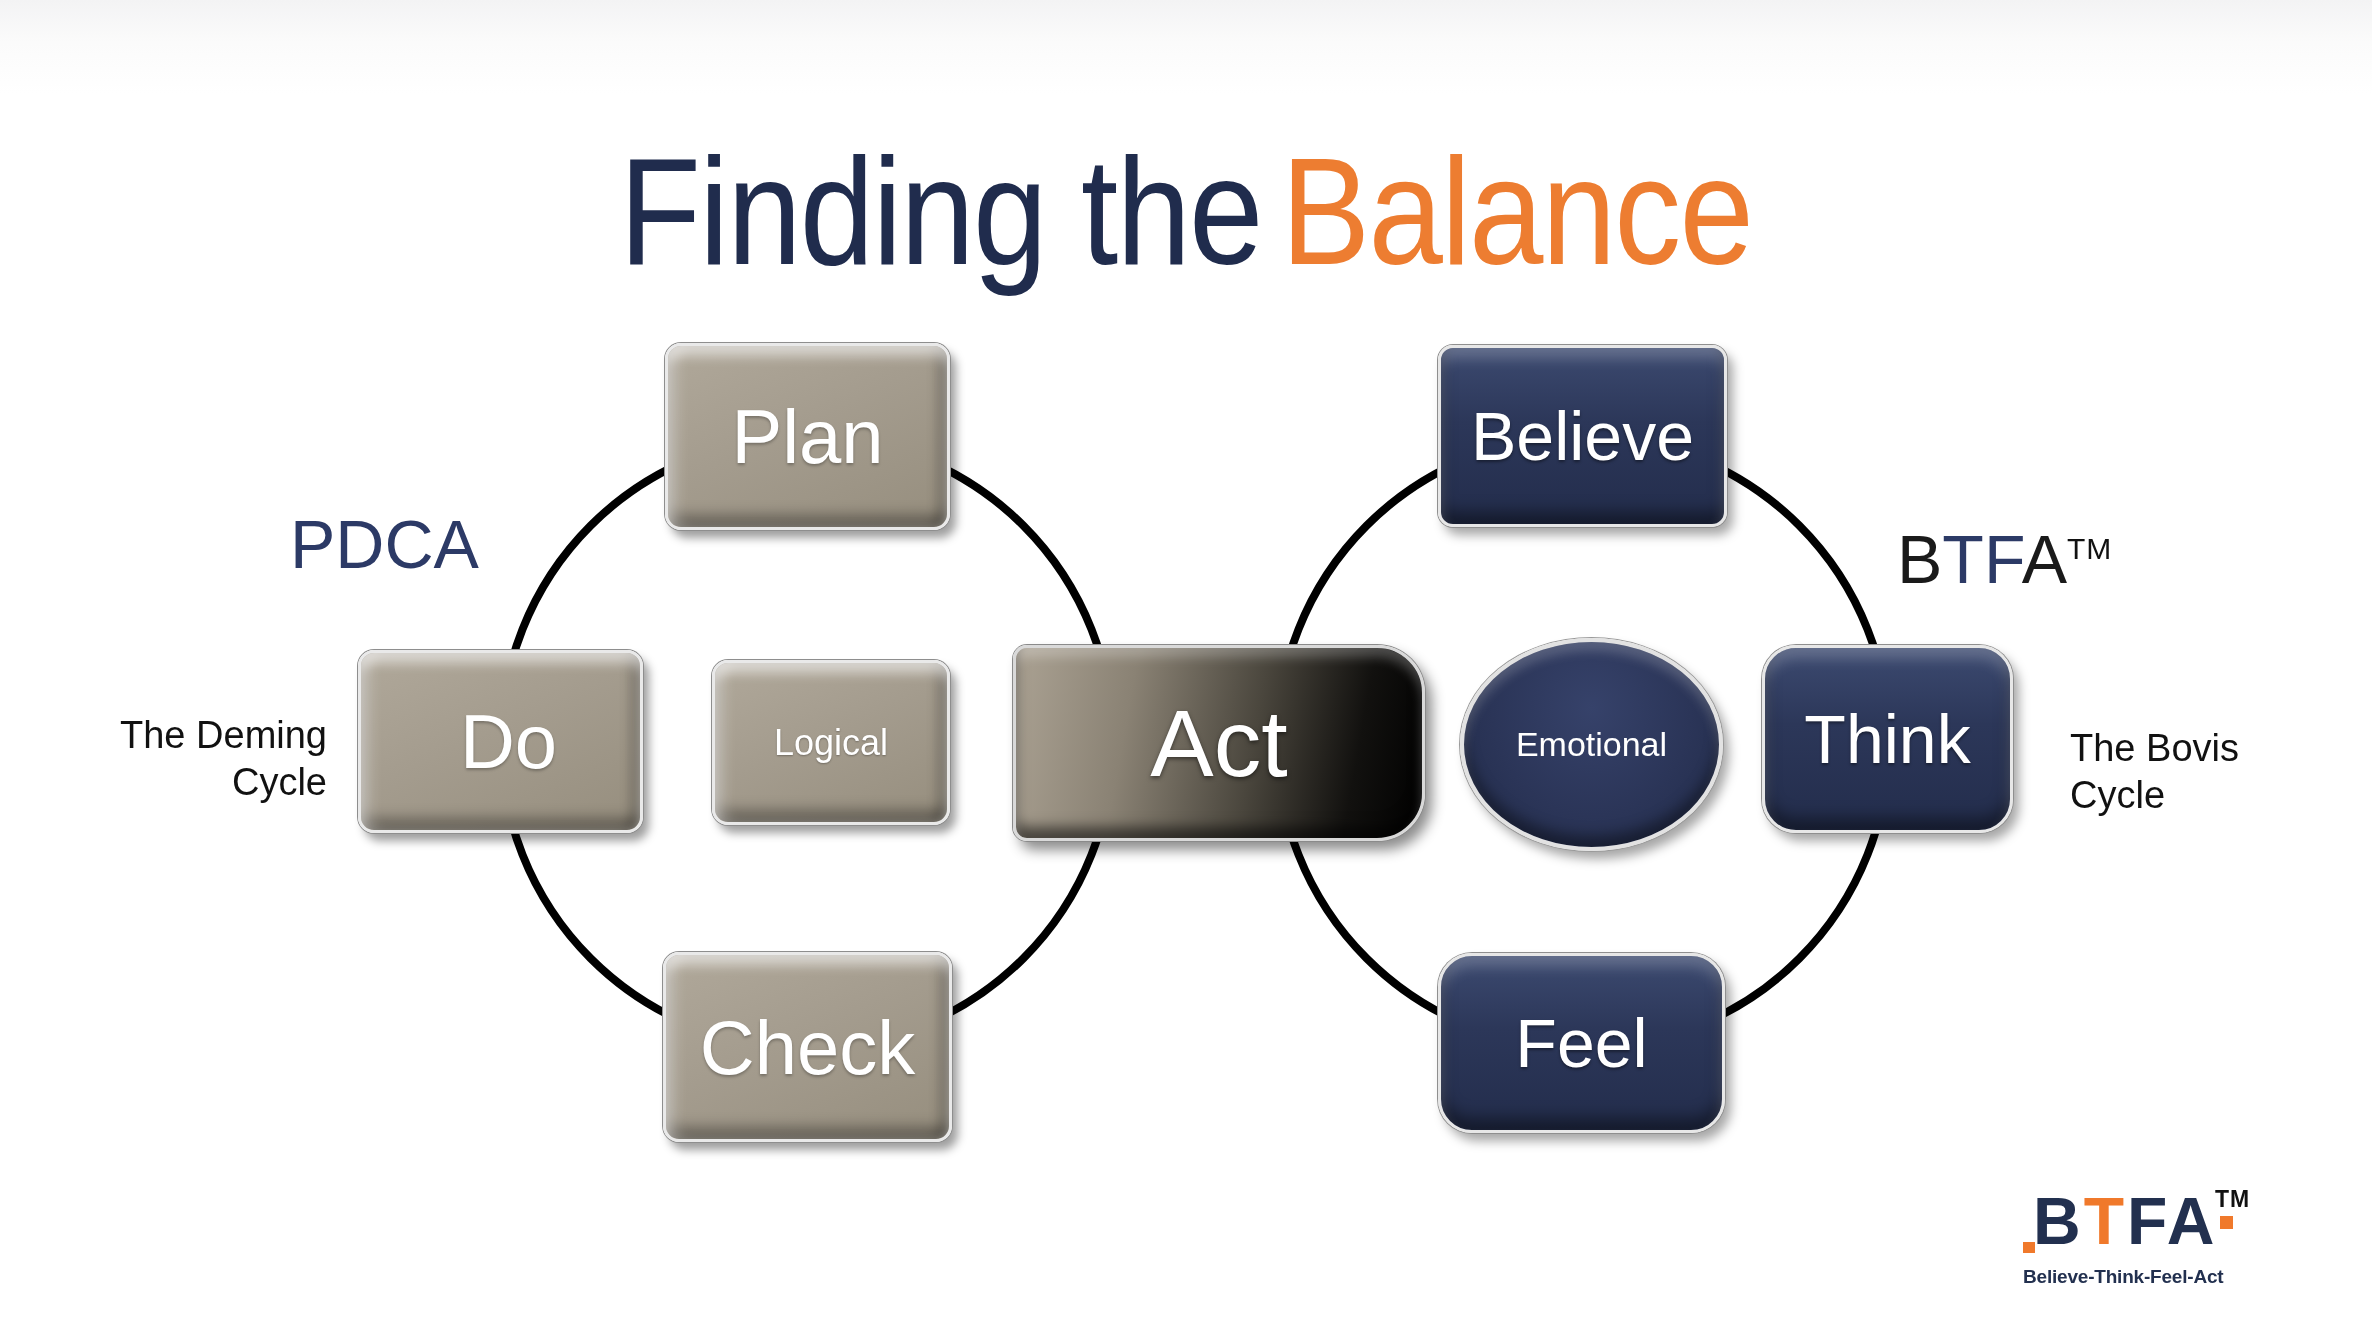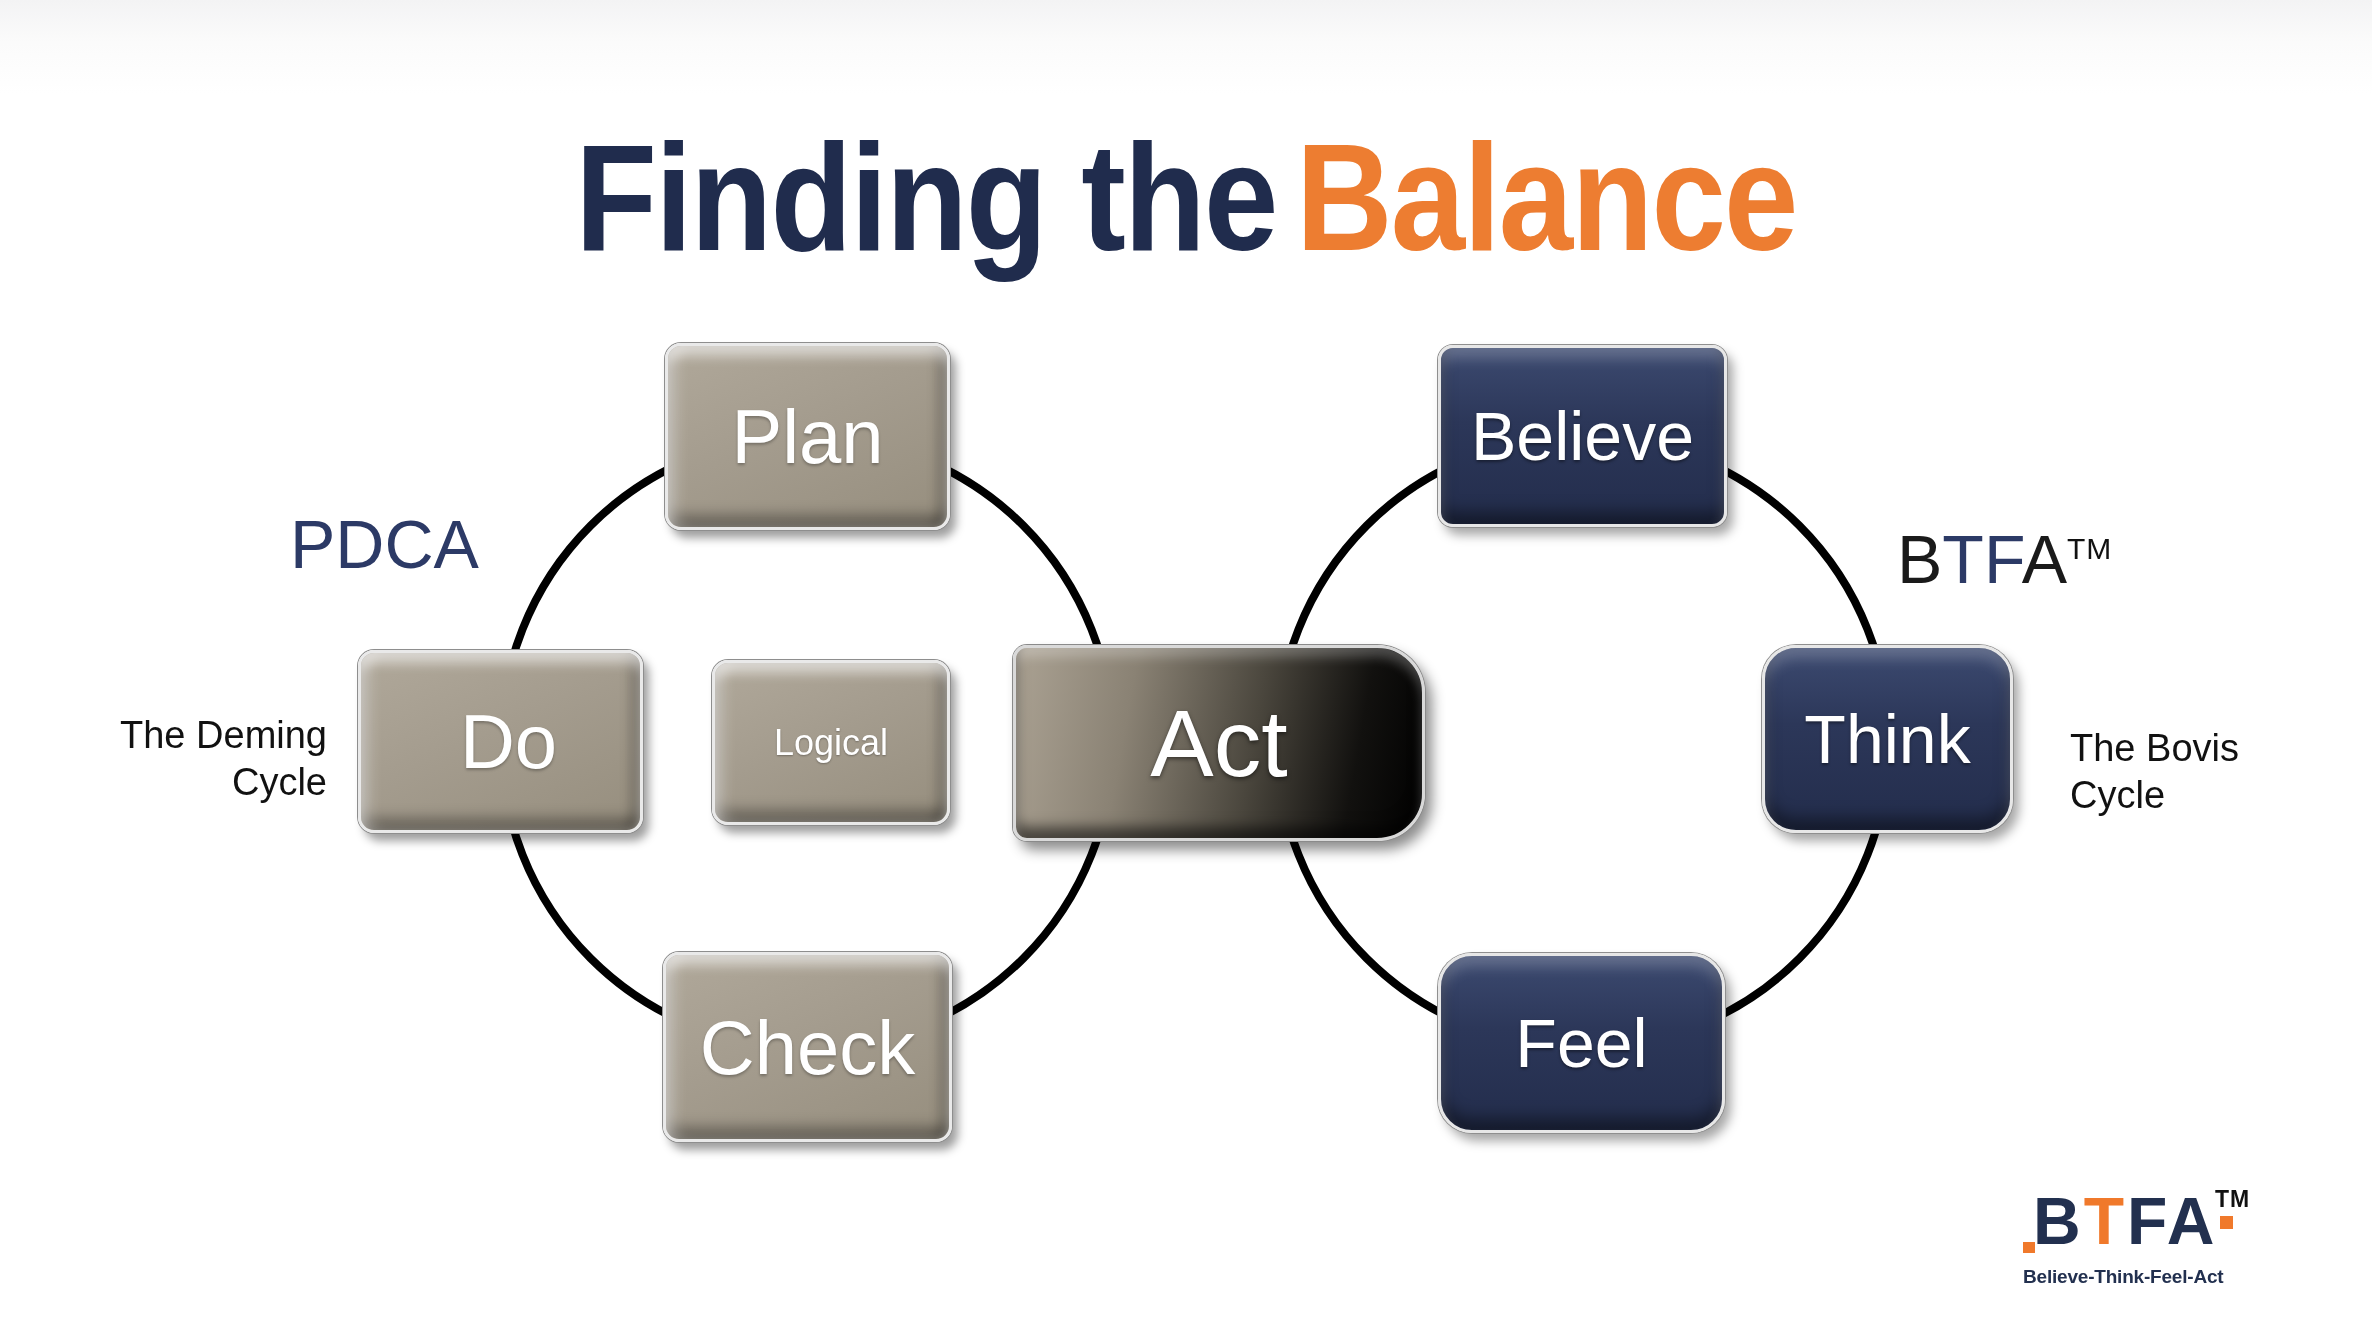--- a/index.html
+++ b/index.html
@@ -3,22 +3,22 @@
 <meta charset="utf-8">
 <style>
   html,body{margin:0;padding:0;background:#fff;}
   .stage{
     position:relative;width:2372px;height:1336px;overflow:hidden;background:#fff;
     font-family:"Liberation Sans",sans-serif;
   }
   .top-shade{position:absolute;left:0;top:0;width:100%;height:95px;
     background:linear-gradient(180deg,#f3f3f4 0%,#fbfbfb 45%,#ffffff 100%);}
   
-  .title{position:absolute;top:16px;left:0;width:100%;text-align:center;
-    font-size:152px;font-weight:700;line-height:1.05;white-space:nowrap;}
+  .title{position:absolute;top:30px;left:0;width:100%;text-align:center;
+    font-size:152px;font-weight:400;line-height:1.05;white-space:nowrap;}
   .title .squeeze{display:inline-block;transform:scaleX(.88);transform-origin:50% 0;
     letter-spacing:-2px;}
   .title .navy{color:#202c4d;}
   .title .orange{color:#ed7d31;margin-left:22px;}
   
   .ring{position:absolute;width:620px;height:620px;border:8px solid #000;
     border-radius:50%;box-sizing:border-box;z-index:1;}
   
   .node{position:absolute;display:flex;align-items:center;justify-content:center;
     color:#fff;z-index:2;box-sizing:border-box;text-align:center;}
@@ -136,20 +136,23 @@
   </div>
 
   <div class="node navybox" style="left:1762px;top:645px;width:251px;height:188px;border-radius:34px;">
     <span>Think</span>
   </div>
 
   <div class="node navybox" style="left:1438px;top:953px;width:287px;height:180px;border-radius:34px;">
     <span>Feel</span>
   </div>
 
+  <div class="node oval" style="left:1460px;top:638px;width:263px;height:213px;">
+    <span>Emotional</span>
+  </div>
 
 
   <div class="btfalogo">
     <span class="sq1"></span>
     <span class="sq2"></span>
     <span class="tm">TM</span>
     <div class="letters"><span>B</span><span class="torange">T</span><span>F</span><span>A</span></div>
     <div class="tagline">Believe-Think-Feel-Act</div>
   </div>
 

